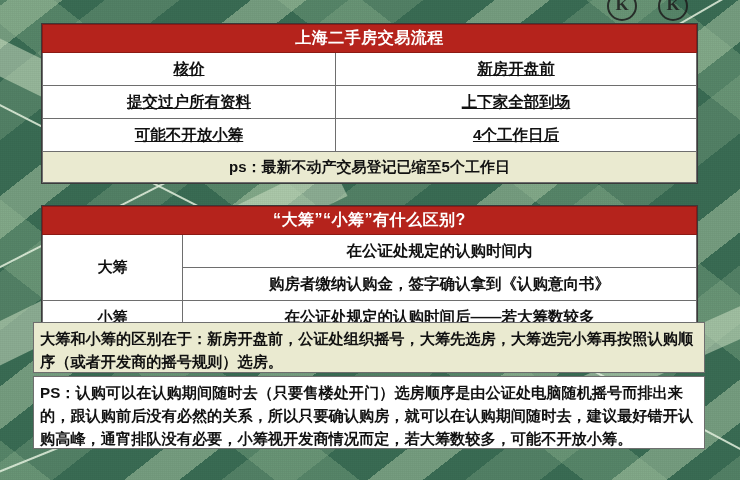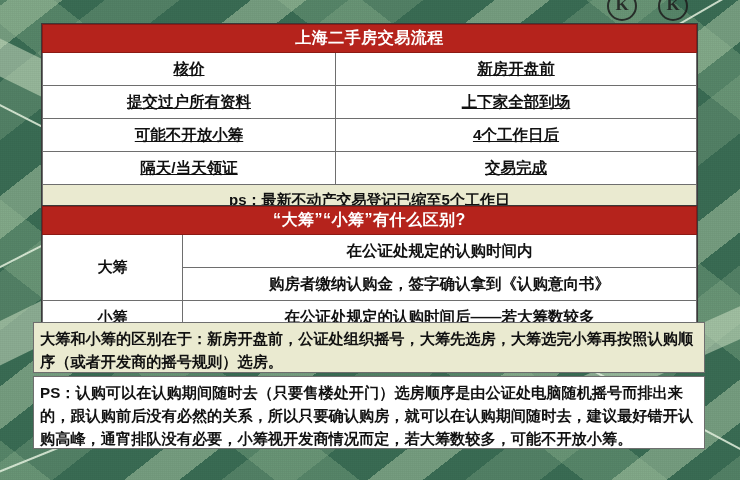--- a/index.html
+++ b/index.html
@@ -228,24 +228,20 @@
           </tr>
           <tr>
             <td class="row-cell">提交过户所有资料</td>
             <td class="row-cell">上下家全部到场</td>
           </tr>
           <tr>
             <td class="row-cell">可能不开放小筹</td>
             <td class="row-cell">4个工作日后</td>
           </tr>
           <tr>
-            <td class="row-cell">隔天/当天领证</td>
-            <td class="row-cell">交易完成</td>
-          </tr>
-          <tr>
             <td class="ps-cell" colspan="2">ps：最新不动产交易登记已缩至5个工作日</td>
           </tr>
         </tbody>
       </table>
     </div>
 
     <div class="panel" id="table-chips-wrap">
       <table class="flow" id="table-chips">
         <colgroup>
             <col class="k1">

